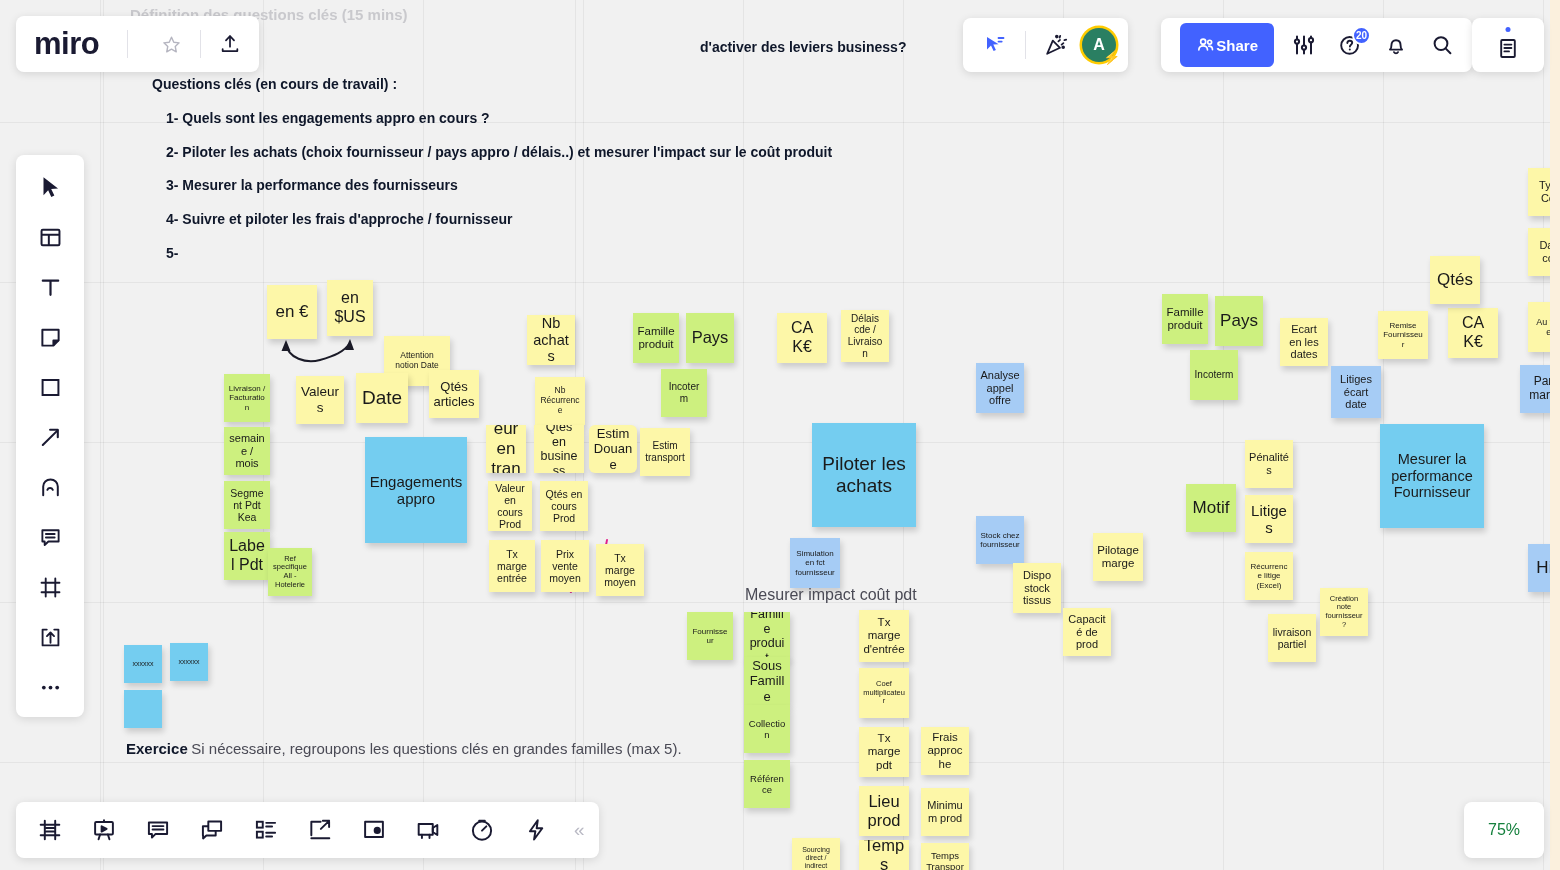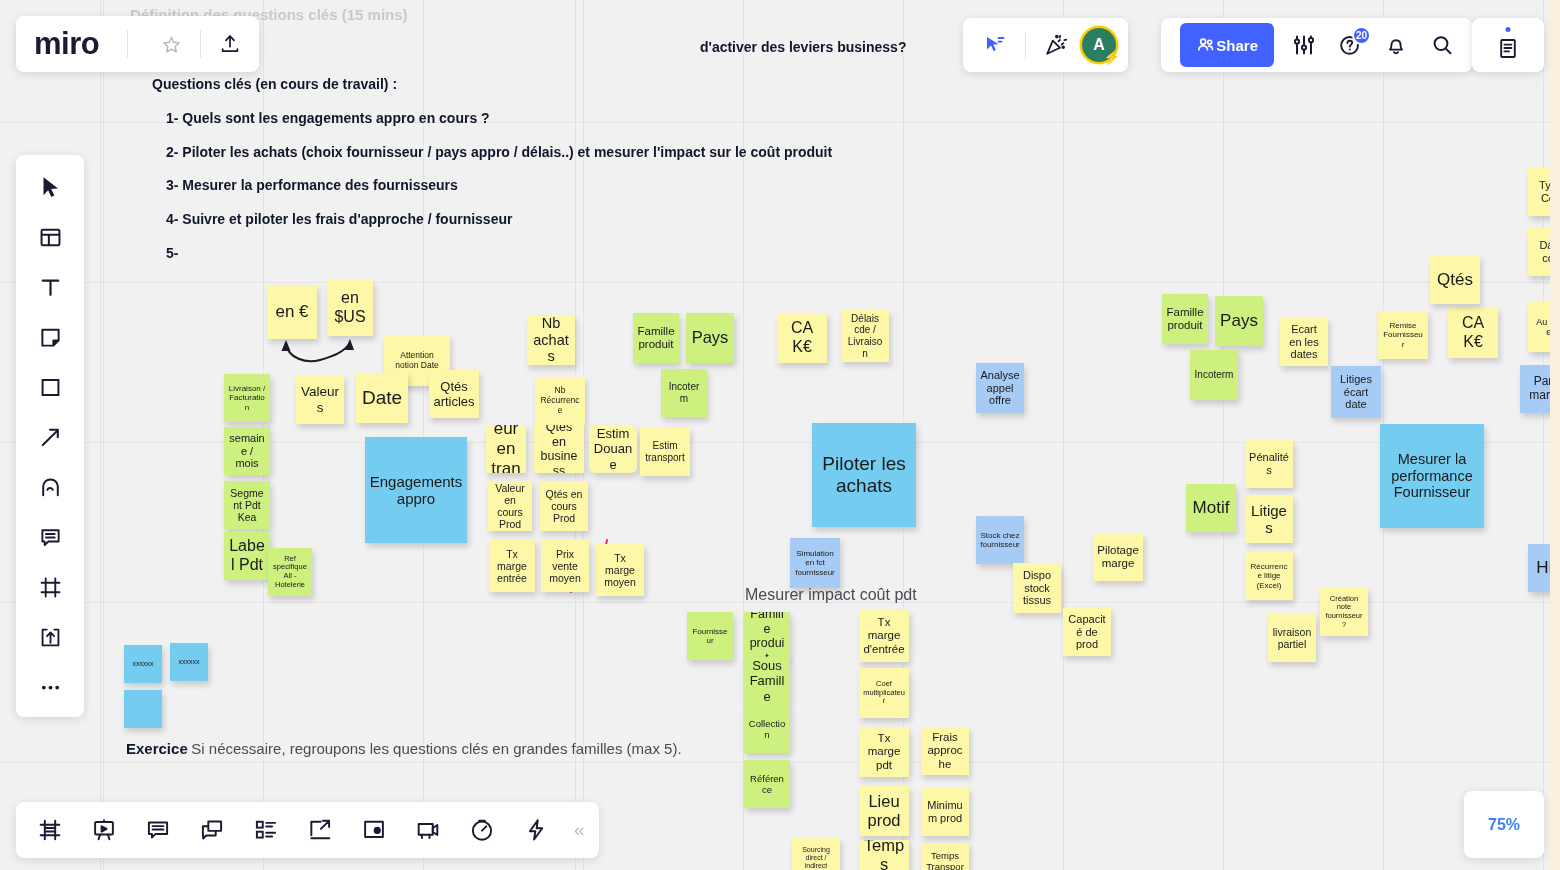--- a/index.html
+++ b/index.html
@@ -126,22 +126,22 @@
     box-shadow: 0 2px 10px rgba(0,0,0,0.12);
     display:flex; align-items:center; padding: 0 14px; gap: 14px; z-index: 30;
   }
   .bb-btn { width:40px; height:40px; display:flex; align-items:center; justify-content:center; border-radius:6px; cursor:pointer;}
   #collapse { color:#b9b9c4; font-size:19px; padding-left:4px; cursor:pointer; }
 
   
   #zoompill {
     position:absolute; right:16px; bottom:12px;
     background:#fff; border-radius:8px; box-shadow:0 2px 10px rgba(0,0,0,0.12);
-    height:67px; width:80px; display:flex; align-items:center; justify-content:center;
-    font-size:16px; font-weight:700; color:#3b82f6; z-index:30; cursor:pointer;
+    height:56px; width:80px; display:flex; align-items:center; justify-content:center;
+    font-size:16px; font-weight:400; color:#15803d; z-index:30; cursor:pointer;
   }
   svg { display:block; }
 </style>
 </head>
 <body>
 
 <div id="app">
 
   <div id="canvas">
     <div class="vline" style="left:100px"></div>

